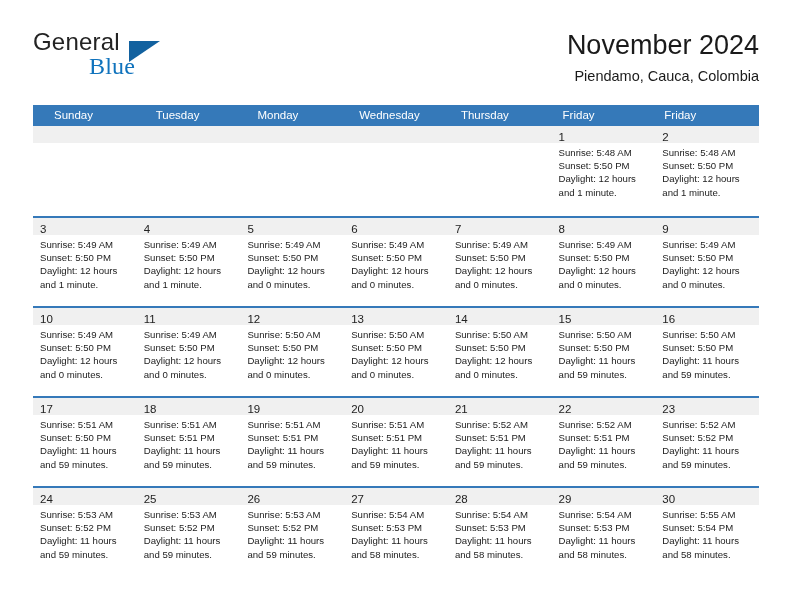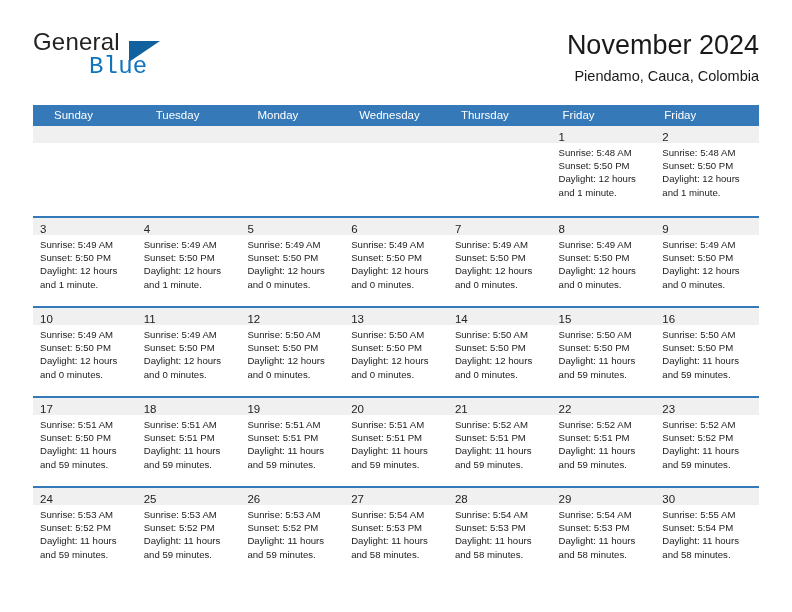--- a/index.html
+++ b/index.html
@@ -47,21 +47,21 @@
     color: #232323;
     font-family: "Liberation Sans", sans-serif;
   }
   .brand-blue {
     position: absolute;
     left: 56px;
     top: 25px;
     font-size: 24px;
     letter-spacing: 0.2px;
     color: #1073bd;
-    font-family: Liberation Mono, monospace;
+    font-family: Liberation Serif, serif;
   }
   .brand-triangle {
     position: absolute;
     left: 96px;
     top: 13px;
     width: 0;
     height: 0;
     border-left: 31px solid #12619f;
     border-bottom: 21px solid transparent;
   }

